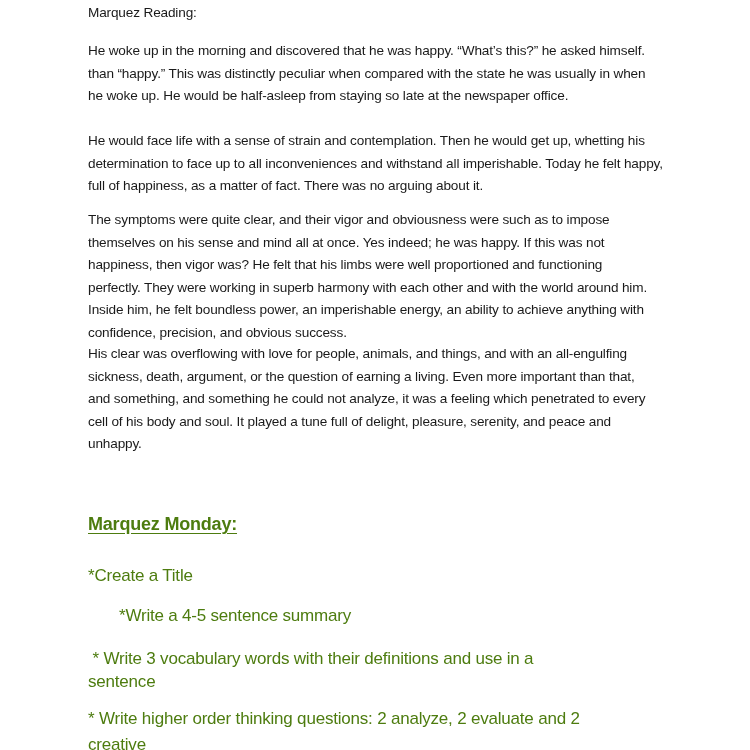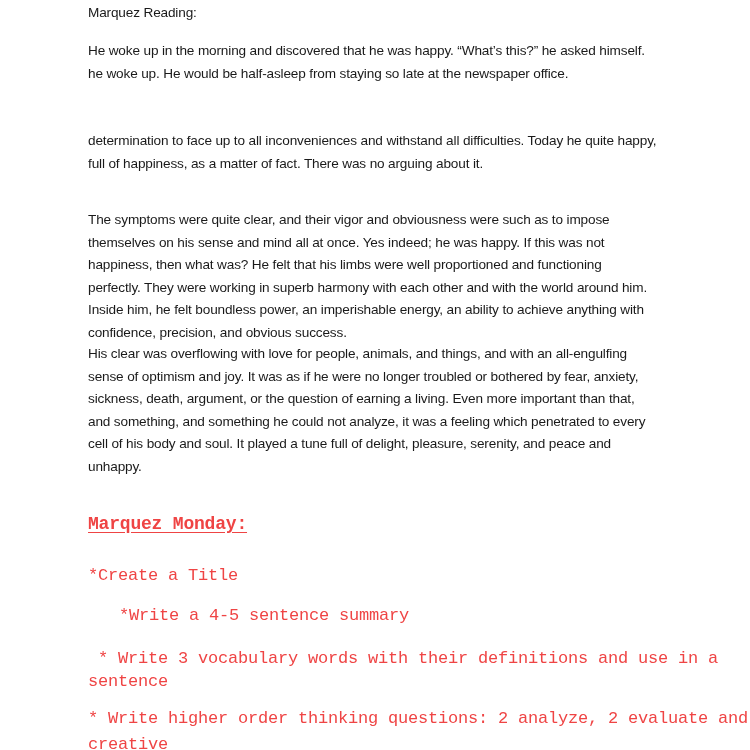--- a/index.html
+++ b/index.html
@@ -12,63 +12,64 @@
       letter-spacing: -0.15px;
     }
     .heading { position: absolute; top: 2px; left: 0; white-space: nowrap; }
     .p { position: absolute; left: 0; width: 600px; margin: 0; }
     .p1 { top: 40px; }
     .p2 { top: 130px; }
     .p3 { top: 209px; }
     .p4 { top: 343px; }
     .p .ln { display: block; white-space: nowrap; }
     .task {
-      font-family: Liberation Mono, monospace;
+      font-family: Liberation Sans, sans-serif;
       font-size: 17px;
-      color: #ef4444;
+      color: #4d7c0f;
       position: absolute; left: 0; white-space: nowrap;
       letter-spacing: -0.2px;
     }
     .task-heading { top: 514px; font-weight: bold; text-decoration: underline; text-underline-offset: 3px; font-size: 18px; }
     .t1 { top: 566px; }
     .t2 { top: 606px; left: 3px; margin-left: 28px; }
     .t3 { top: 646px; line-height: 26px; }
     .t3b { top: 672px; }
     .t4 { top: 709px; text-align: center; }
     .t4b { top: 735px; }
   </style>
 </head>
 <body>
 
 <div class="page">
   <div class="reading">
     <div class="heading">Marquez Reading:</div>
 
     <p class="p p1">
       <span class="ln">He woke up in the morning and discovered that he was happy. “What’s this?” he asked himself.</span>
+      <span class="ln">than “happy.” This was distinctly peculiar when compared with the state he was usually in when</span>
       <span class="ln">he woke up.  He would be half-asleep from staying so late at the newspaper office.</span>
     </p>
 
     <p class="p p2">
-      <span class="ln">determination to face up to all inconveniences and withstand all difficulties. Today he quite happy,</span>
+      <span class="ln">He would face life with a sense of strain and contemplation. Then he would get up, whetting his</span>
+      <span class="ln">determination to face up to all inconveniences and withstand all imperishable. Today he felt happy,</span>
       <span class="ln">full of happiness, as a matter of fact. There was no arguing about it.</span>
     </p>
 
     <p class="p p3">
       <span class="ln">The symptoms were quite clear, and their vigor and obviousness were such as to impose</span>
       <span class="ln">themselves on his sense and mind all at once. Yes indeed; he was happy. If this was not</span>
-      <span class="ln">happiness, then what was? He felt that his limbs were well proportioned and functioning</span>
+      <span class="ln">happiness, then vigor was? He felt that his limbs were well proportioned and functioning</span>
       <span class="ln">perfectly. They were working in superb harmony with each other and with the world around him.</span>
       <span class="ln">Inside him, he felt boundless power, an imperishable energy, an ability to achieve anything with</span>
       <span class="ln">confidence, precision, and obvious success.</span>
     </p>
 
     <p class="p p4">
       <span class="ln">His clear was overflowing with love for people, animals, and things, and with an all-engulfing</span>
-      <span class="ln">sense of optimism and joy. It was as if he were no longer troubled or bothered by fear, anxiety,</span>
       <span class="ln">sickness, death, argument, or the question of earning a living. Even more important than that,</span>
       <span class="ln">and something, and something he could not analyze, it was a feeling which penetrated to every</span>
       <span class="ln">cell of his body and soul.  It played a tune full of delight, pleasure, serenity, and peace and</span>
       <span class="ln">unhappy.</span>
     </p>
   </div>
 
   <div>
     <div class="task task-heading">Marquez Monday:</div>
     <div class="task t1">*Create a Title</div>

